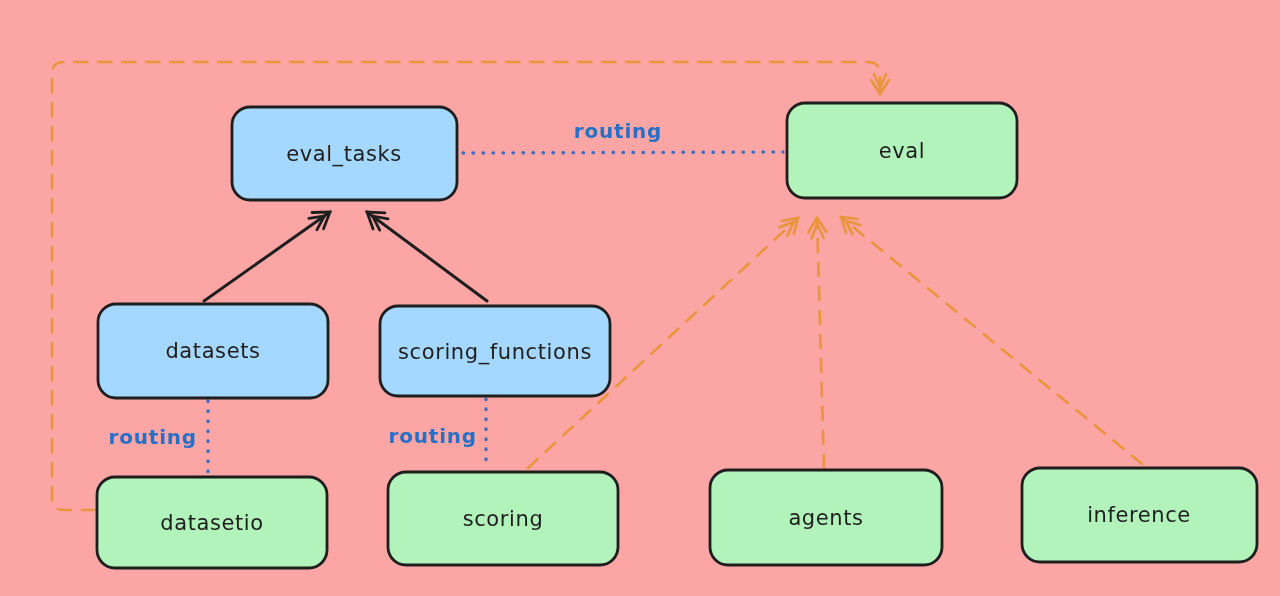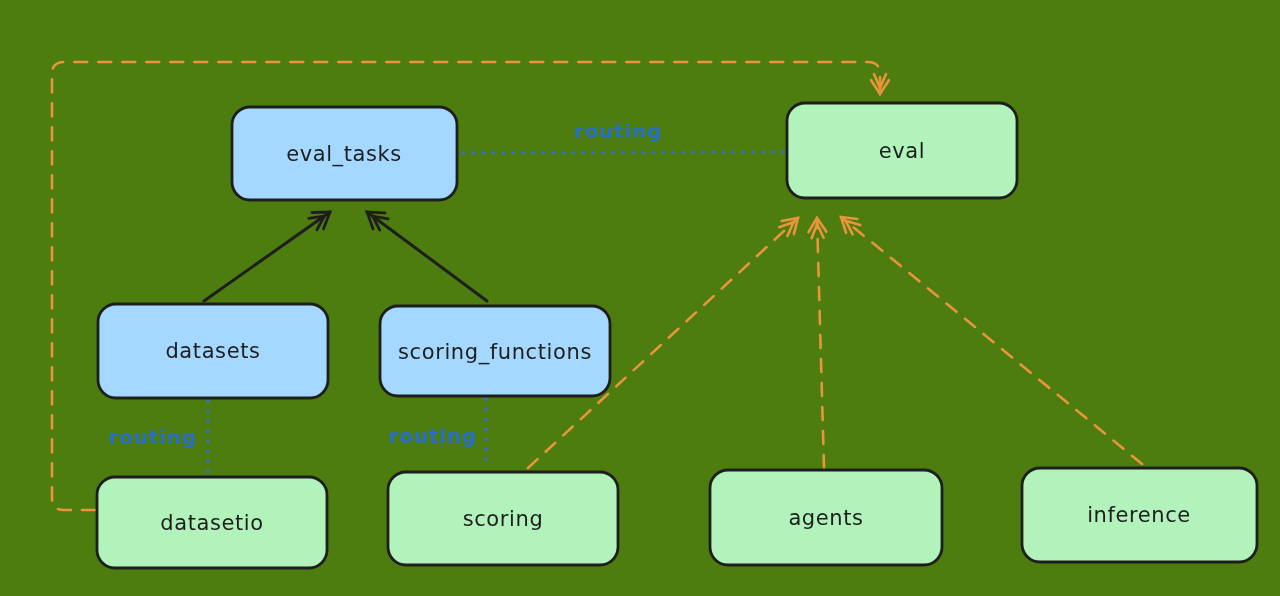--- a/index.html
+++ b/index.html
@@ -8,21 +8,21 @@
     background: #ffffff;
     width: 1280px;
     height: 596px;
     overflow: hidden;
     font-family: "DejaVu Sans", sans-serif;
   }
   .canvas-wrap {
     position: relative;
     width: 1280px;
     height: 596px;
-    background: #4d7c0f;
+    background: #fca5a5;
   }
   svg { display: block; }
   .node-rect {
     stroke: #1e1e1e;
     stroke-width: 2.8px;
   }
   .node-rect.blue  { fill: #a5d8ff; }
   .node-rect.green { fill: #b2f2bb; }
   .node-label {
     fill: #1e1e1e;

